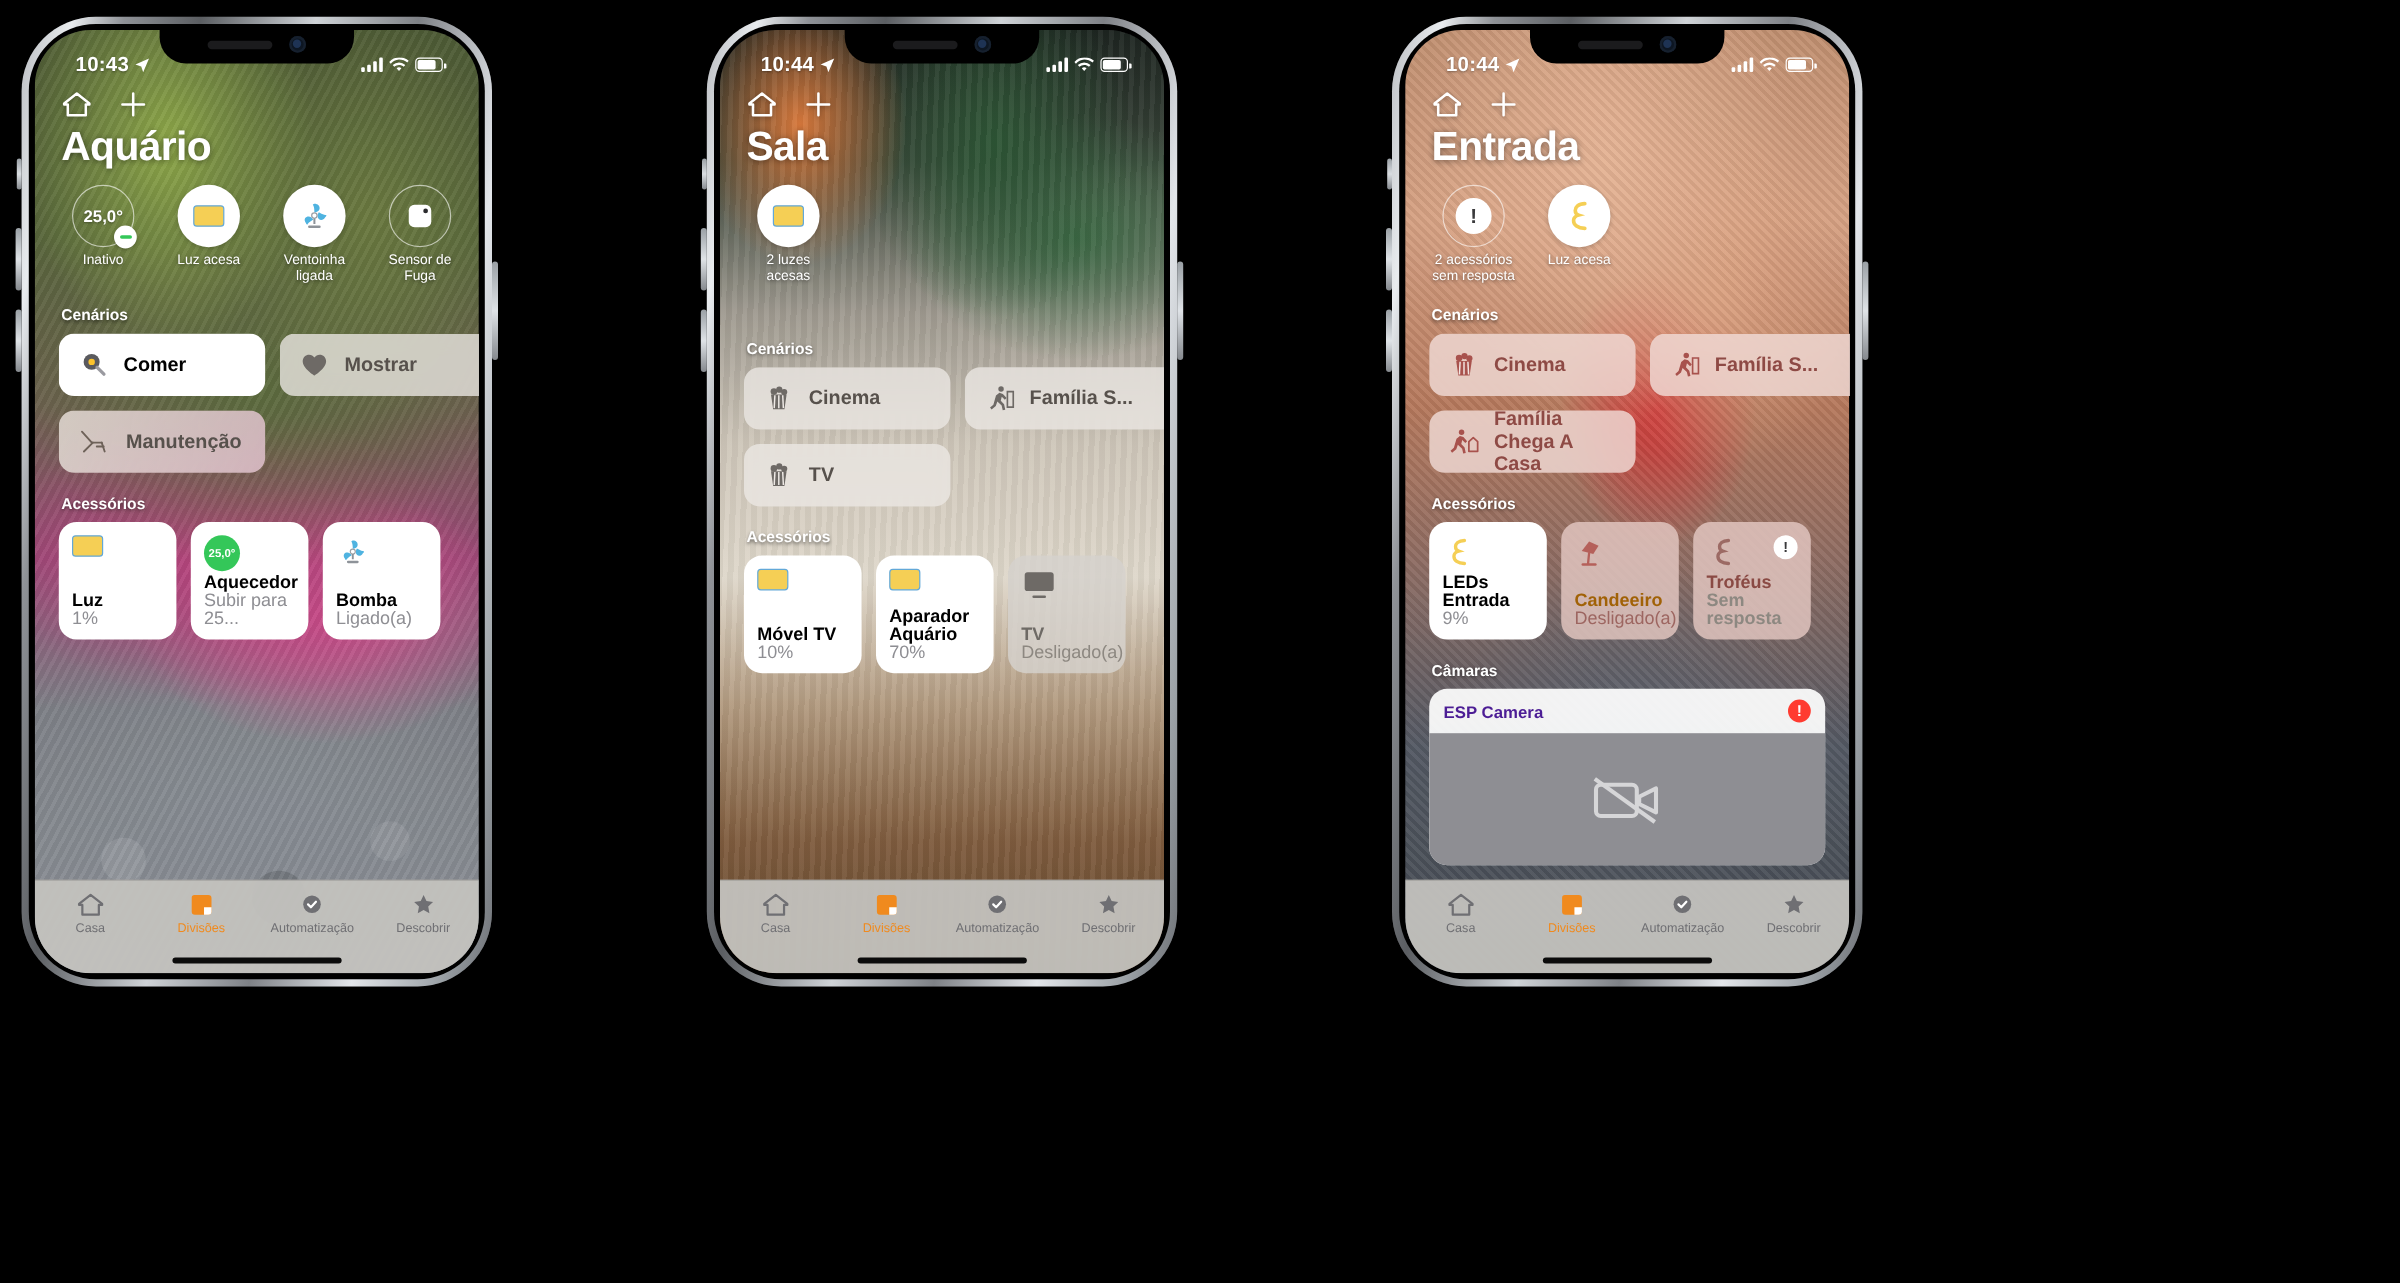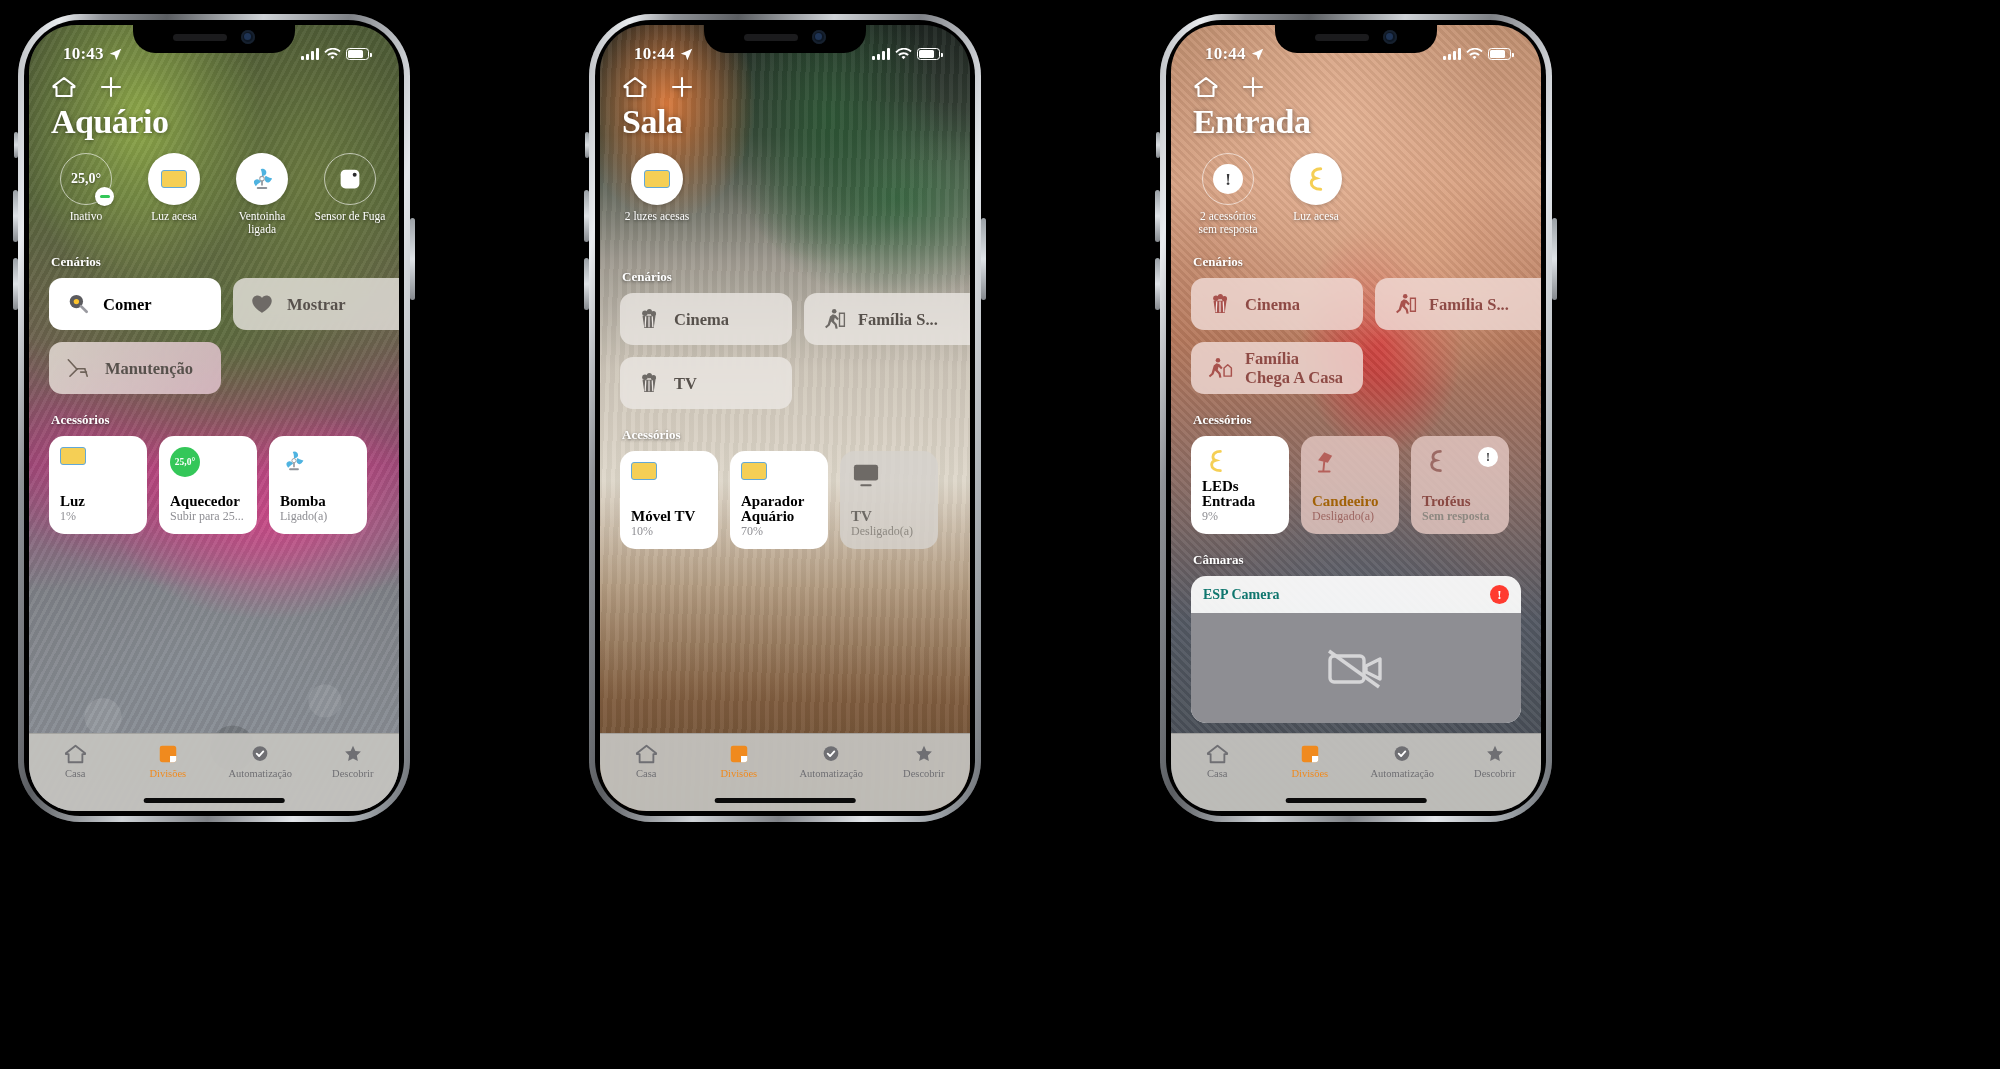--- a/index.html
+++ b/index.html
@@ -8,21 +8,21 @@
 
   .stage { position:relative; width:2000px; height:1069px; background:#000; }
 
   
   .phone { position:absolute; border-radius:62px; background:#0a0a0a;
            box-shadow:0 0 0 3px #2a2a2c inset; }
   .phone .band { position:absolute; inset:0; border-radius:62px;
                  background:linear-gradient(100deg,#b9bcc0 0%,#e9ecef 8%,#8f9297 16%,#5b5e62 28%,#cfd3d7 46%,#7e8186 62%,#e3e6ea 78%,#9aa0a5 92%,#6d7075 100%);
                  padding:6px; }
   .phone .inner { position:absolute; inset:6px; border-radius:56px; background:#000; }
-  .screen { position:absolute; inset:11px; border-radius:47px; overflow:hidden; background:#111;font-family:Liberation Serif, serif; }
+  .screen { position:absolute; inset:11px; border-radius:47px; overflow:hidden; background:#111; }
 
   
   .btn-sil { position:absolute; left:-4px; width:4px; border-radius:3px;
              background:linear-gradient(180deg,#9aa0a5,#d9dde1,#85898e); }
   .btn-vol { position:absolute; left:-5px; width:5px; border-radius:3px;
              background:linear-gradient(180deg,#9aa0a5,#dfe3e7,#85898e); }
   .btn-pwr { position:absolute; right:-5px; width:5px; border-radius:3px;
              background:linear-gradient(180deg,#9aa0a5,#dfe3e7,#85898e); }
 
   
@@ -131,32 +131,32 @@
   .scene.off .s-label { color:#57514c; }
   .scene.w1 { width:172px; } .scene.w2 { width:200px; }
 
   
   .acc-row { display:flex; gap:12px; padding:0 0 0 20px; }
   .acc { width:98px; height:98px; border-radius:15px; padding:11px 11px 10px;
          display:flex; flex-direction:column; justify-content:space-between; flex:0 0 auto; }
   .acc.on  { background:#fff; }
   .acc.off { background:rgba(214,210,205,.82); }
   .acc-name { font-size:15px; font-weight:700; line-height:15px; }
-  .acc-sub  { font-size:12px; line-height:15px; }
+  .acc-sub  { font-size:15px; line-height:15px; }
   .acc.on .acc-name { color:#000; } .acc.on .acc-sub { color:#8e8e93; }
   .acc.off .acc-name { color:#6e6a65; } .acc.off .acc-sub { color:#8d8881; }
   .acc-sub.alert { color:#ff3b30; font-weight:600; }
   .acc-top { display:flex; align-items:flex-start; justify-content:space-between; }
 
   
   .cam-card { margin:0 0 0 20px; border-radius:15px; overflow:hidden;
               background:rgba(255,255,255,.92); }
   .cam-head { display:flex; align-items:center; justify-content:space-between;
               padding:9px 12px; }
-  .cam-title { font-size:14px; font-weight:700; color:#0f766e; }
+  .cam-title { font-size:14px; font-weight:700; color:#4c1d95; }
   .cam-body { height:110px; background:#8e8e93; display:flex; align-items:center;
               justify-content:center; }
 
   .err-dot { width:19px; height:19px; border-radius:50%; background:#ff3b30;
              color:#fff; font-size:13px; font-weight:800; display:flex;
              align-items:center; justify-content:center; line-height:1; }
 
   
   .tabbar { position:absolute; left:0; right:0; bottom:0; height:78px; z-index:30;
             background:rgba(196,194,190,.94);

